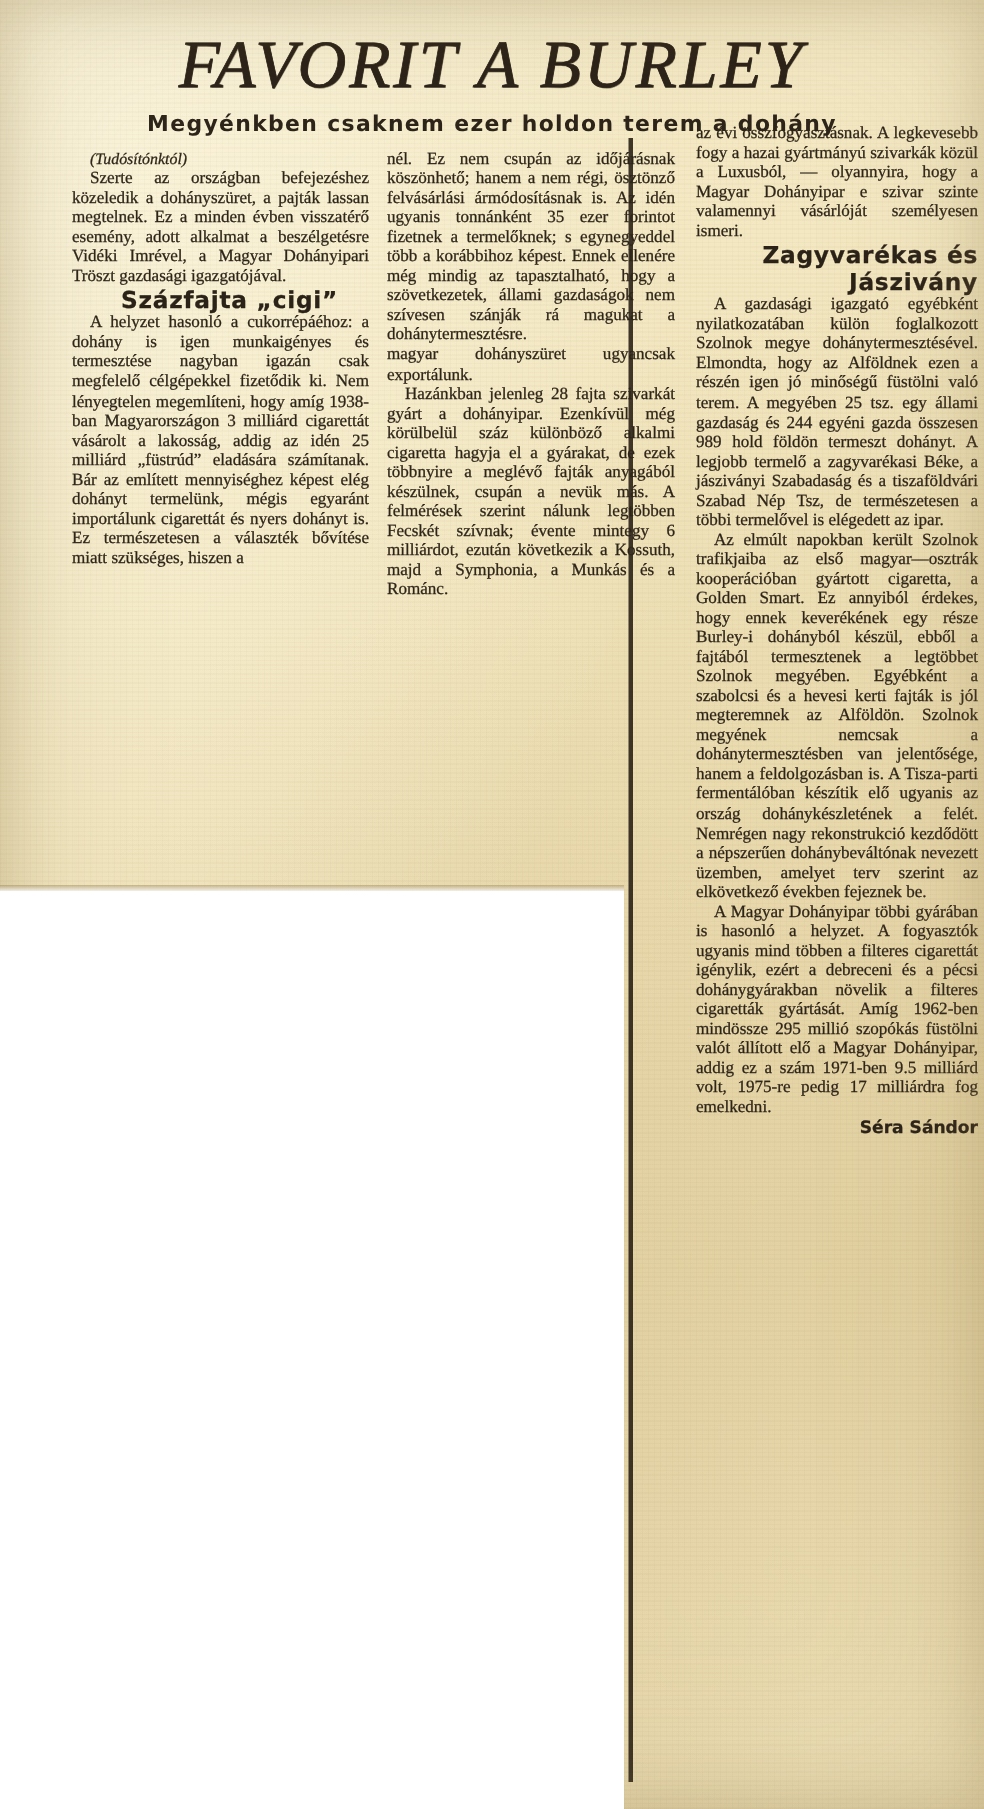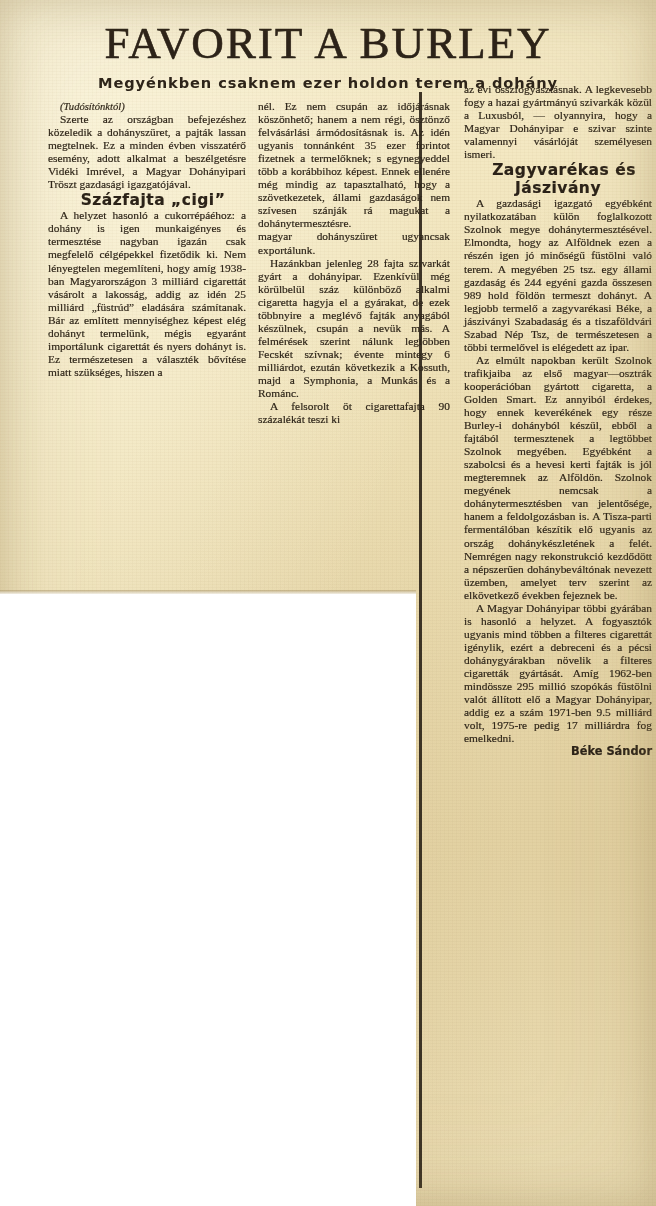--- a/index.html
+++ b/index.html
@@ -37,20 +37,21 @@
   #masthead{position:absolute;left:0;top:0;width:656px;}
   #headline{
     text-align:center;
     font-family:"Liberation Serif", serif;
     font-size:45px;line-height:49px;
     letter-spacing:2.0px;
     font-weight:400;
     color:#2a2118;
     margin-top:19px;
     text-shadow:.4px .4px 0 rgba(50,40,25,.45);
+    font-style:italic;
     -webkit-text-stroke:.5px #2a2118;
   }
   #subhead{
     text-align:center;
     font-family:"DejaVu Sans", sans-serif;
     font-size:14.6px;line-height:17px;
     font-weight:bold;
     letter-spacing:.9px;
     color:#2d241a;
     margin-top:6px;
@@ -74,21 +75,21 @@
   .col p{margin:0;text-indent:12px;}
   .col p.noind{text-indent:0;}
   .byline{font-style:italic;text-indent:0;font-size:10.6px;}
 
   .secthead{
     font-family:"DejaVu Sans", sans-serif;
     font-weight:bold;
     font-size:15.5px;
     line-height:18px;
     color:#2b2218;
-    text-align:center;
+    text-align:right;
     text-indent:0;
     letter-spacing:.5px;
     margin:7px 0 5px 0;
   }
   .secthead.left{text-align:center;}
   .sig{
     text-align:right;
     font-family:"DejaVu Sans", sans-serif;
     font-weight:bold;
     font-size:11.4px;
@@ -130,30 +131,29 @@
     <p class="byline">(Tudósítónktól)</p>
     <p>Szerte az országban befejezéshez közeledik a dohányszüret, a pajták lassan megtelnek. Ez a minden évben visszatérő esemény, adott alkalmat a beszélgetésre Vidéki Imrével, a Magyar Dohányipari Tröszt gazdasági igazgatójával.</p>
     <p class="secthead left">Százfajta „cigi”</p>
     <p>A helyzet hasonló a cukorrépáéhoz: a dohány is igen munkaigényes és termesztése nagyban igazán csak megfelelő célgépekkel fizetődik ki. Nem lényegtelen megemlíteni, hogy amíg 1938-ban Magyarországon 3 milliárd cigarettát vásárolt a lakosság, addig az idén 25 milliárd „füstrúd” eladására számítanak. Bár az említett mennyiséghez képest elég dohányt termelünk, mégis egyaránt importálunk cigarettát és nyers dohányt is. Ez természetesen a választék bővítése miatt szükséges, hiszen a</p>
   </div>
 
   <div class="col" id="col2">
     <p class="noind">nél. Ez nem csupán az időjárásnak köszönhető; hanem a nem régi, ösztönző felvásárlási ármódosításnak is. Az idén ugyanis tonnánként 35 ezer forintot fizetnek a termelőknek; s egynegyeddel több a korábbihoz képest. Ennek ellenére még mindig az tapasztalható, hogy a szövetkezetek, állami gazdaságok nem szívesen szánják rá magukat a dohánytermesztésre.</p>
     <p class="noind">magyar dohányszüret ugyancsak exportálunk.</p>
     <p>Hazánkban jelenleg 28 fajta szivarkát gyárt a dohányipar. Ezenkívül még körülbelül száz különböző alkalmi cigaretta hagyja el a gyárakat, de ezek többnyire a meglévő fajták anyagából készülnek, csupán a nevük más. A felmérések szerint nálunk legtöbben Fecskét szívnak; évente mintegy 6 milliárdot, ezután következik a Kossuth, majd a Symphonia, a Munkás és a Románc.</p>
-    <p>A felsorolt öt cigarettafajta 90 százalékát teszi ki</p>
   </div>
 
   <div class="col" id="col3">
     <p class="noind">az évi összfogyasztásnak. A legkevesebb fogy a hazai gyártmányú szivarkák közül a Luxusból, — olyannyira, hogy a Magyar Dohányipar e szivar szinte valamennyi vásárlóját személyesen ismeri.</p>
     <p class="secthead">Zagyvarékas és Jászivány</p>
     <p>A gazdasági igazgató egyébként nyilatkozatában külön foglalkozott Szolnok megye dohánytermesztésével. Elmondta, hogy az Alföldnek ezen a részén igen jó minőségű füstölni való terem. A megyében 25 tsz. egy állami gazdaság és 244 egyéni gazda összesen 989 hold földön termeszt dohányt. A legjobb termelő a zagyvarékasi Béke, a jásziványi Szabadaság és a tiszaföldvári Szabad Nép Tsz, de természetesen a többi termelővel is elégedett az ipar.</p>
     <p>Az elmúlt napokban került Szolnok trafikjaiba az első magyar—osztrák kooperációban gyártott cigaretta, a Golden Smart. Ez annyiból érdekes, hogy ennek keverékének egy része Burley-i dohányból készül, ebből a fajtából termesztenek a legtöbbet Szolnok megyében. Egyébként a szabolcsi és a hevesi kerti fajták is jól megteremnek az Alföldön. Szolnok megyének nemcsak a dohánytermesztésben van jelentősége, hanem a feldolgozásban is. A Tisza-parti fermentálóban készítik elő ugyanis az ország dohánykészletének a felét. Nemrégen nagy rekonstrukció kezdődött a népszerűen dohánybeváltónak nevezett üzemben, amelyet terv szerint az elkövetkező években fejeznek be.</p>
     <p>A Magyar Dohányipar többi gyárában is hasonló a helyzet. A fogyasztók ugyanis mind többen a filteres cigarettát igénylik, ezért a debreceni és a pécsi dohánygyárakban növelik a filteres cigaretták gyártását. Amíg 1962-ben mindössze 295 millió szopókás füstölni valót állított elő a Magyar Dohányipar, addig ez a szám 1971-ben 9.5 milliárd volt, 1975-re pedig 17 milliárdra fog emelkedni.</p>
-    <p class="sig">Béke Sándor</p>
+    <p class="sig">Séra Sándor</p>
   </div>
 
   <div id="grain"></div>
   <div id="vign"></div>
 
   <div id="cutedge"></div>
   <div id="cutout"></div>
 
 </div>
 

